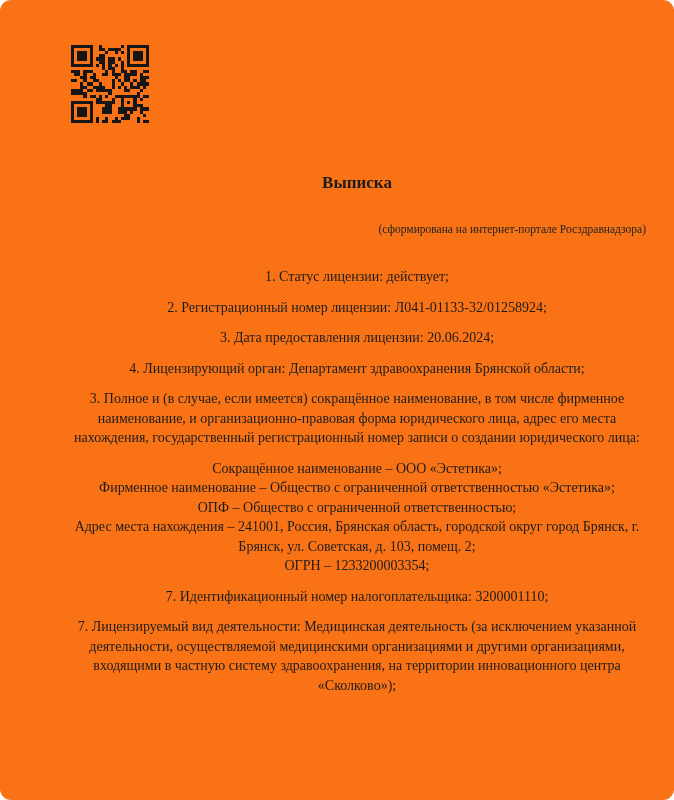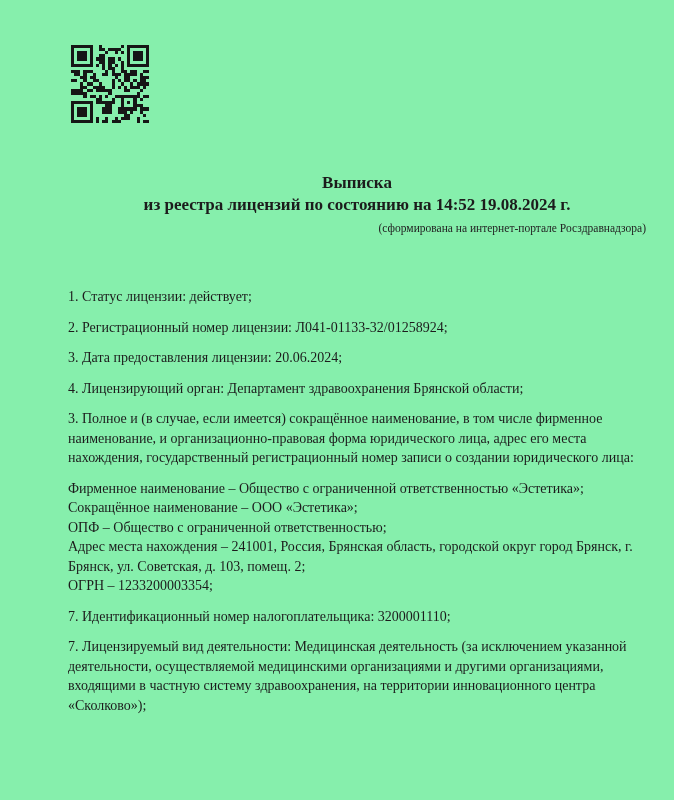--- a/index.html
+++ b/index.html
@@ -4,52 +4,54 @@
 <style>
   html, body {
     margin: 0;
     padding: 0;
     background: #ffffff;
   }
   .page {
     position: relative;
     width: 674px;
     height: 800px;
-    background: #86efac;
+    background: #f97316;
     color: #1c1c1c;
     font-family: "Liberation Serif", "DejaVu Serif", serif;
     box-sizing: border-box;
     padding: 45px 28px 0 68px;
     overflow: hidden;
+    border-radius: 11px;
   }
   .qr {
     width: 78px;
     height: 78px;
     margin-left: 3px;
   }
   .qr svg { display: block; width: 100%; height: 100%; }
   .title-block {
     margin-top: 49px;
     text-align: center;
     font-weight: 700;
     font-size: 17px;
     line-height: 22px;
     white-space: nowrap;
   }
   .subtitle {
-    margin-top: 5px;
+    margin-top: 28px;
     text-align: right;
     font-size: 11.5px;
     line-height: 14px;
     color: #222222;
   }
   .doc-body {
-    margin-top: 52px;
+    margin-top: 31px;
     font-size: 14px;
     line-height: 19.5px;
+    text-align: center;
   }
   .doc-body p {
     margin: 0 0 11px 0;
   }
   .org-block {
     margin: 0 0 11px 0;
   }
   .org-block div { margin: 0; }
 </style>
 </head>
@@ -64,35 +66,34 @@
         <rect x="2" y="2" width="3" height="3"></rect>
         <rect x="20" y="2" width="3" height="3"></rect>
         <rect x="2" y="20" width="3" height="3"></rect>
         <path class="qr-modules" d="M9 0h1v1h-1zM16 0h1v1h-1zM9 1h1v1h-1zM10 1h1v1h-1zM12 1h1v1h-1zM13 1h1v1h-1zM14 1h1v1h-1zM15 1h1v1h-1zM11 2h1v1h-1zM14 2h1v1h-1zM16 2h1v1h-1zM9 3h1v1h-1zM10 3h1v1h-1zM8 4h1v1h-1zM9 4h1v1h-1zM10 4h1v1h-1zM12 4h1v1h-1zM13 4h1v1h-1zM15 4h1v1h-1zM9 5h1v1h-1zM10 5h1v1h-1zM12 5h1v1h-1zM13 5h1v1h-1zM16 5h1v1h-1zM8 6h1v1h-1zM10 6h1v1h-1zM12 6h1v1h-1zM14 6h1v1h-1zM16 6h1v1h-1zM10 7h1v1h-1zM12 7h1v1h-1zM13 7h1v1h-1zM16 7h1v1h-1zM0 8h1v1h-1zM1 8h1v1h-1zM2 8h1v1h-1zM4 8h1v1h-1zM5 8h1v1h-1zM6 8h1v1h-1zM11 8h1v1h-1zM13 8h1v1h-1zM16 8h1v1h-1zM17 8h1v1h-1zM19 8h1v1h-1zM20 8h1v1h-1zM23 8h1v1h-1zM24 8h1v1h-1zM1 9h1v1h-1zM2 9h1v1h-1zM4 9h1v1h-1zM7 9h1v1h-1zM10 9h1v1h-1zM11 9h1v1h-1zM13 9h1v1h-1zM14 9h1v1h-1zM15 9h1v1h-1zM17 9h1v1h-1zM18 9h1v1h-1zM19 9h1v1h-1zM20 9h1v1h-1zM22 9h1v1h-1zM3 10h1v1h-1zM4 10h1v1h-1zM6 10h1v1h-1zM7 10h1v1h-1zM14 10h1v1h-1zM17 10h1v1h-1zM18 10h1v1h-1zM22 10h1v1h-1zM23 10h1v1h-1zM24 10h1v1h-1zM0 11h1v1h-1zM1 11h1v1h-1zM4 11h1v1h-1zM7 11h1v1h-1zM8 11h1v1h-1zM13 11h1v1h-1zM15 11h1v1h-1zM17 11h1v1h-1zM18 11h1v1h-1zM20 11h1v1h-1zM22 11h1v1h-1zM23 11h1v1h-1zM3 12h1v1h-1zM5 12h1v1h-1zM6 12h1v1h-1zM9 12h1v1h-1zM13 12h1v1h-1zM16 12h1v1h-1zM19 12h1v1h-1zM21 12h1v1h-1zM22 12h1v1h-1zM23 12h1v1h-1zM24 12h1v1h-1zM3 13h1v1h-1zM4 13h1v1h-1zM7 13h1v1h-1zM8 13h1v1h-1zM9 13h1v1h-1zM10 13h1v1h-1zM13 13h1v1h-1zM15 13h1v1h-1zM17 13h1v1h-1zM19 13h1v1h-1zM20 13h1v1h-1zM21 13h1v1h-1zM23 13h1v1h-1zM0 14h1v1h-1zM1 14h1v1h-1zM2 14h1v1h-1zM3 14h1v1h-1zM5 14h1v1h-1zM6 14h1v1h-1zM8 14h1v1h-1zM9 14h1v1h-1zM10 14h1v1h-1zM11 14h1v1h-1zM12 14h1v1h-1zM17 14h1v1h-1zM18 14h1v1h-1zM22 14h1v1h-1zM0 15h1v1h-1zM1 15h1v1h-1zM2 15h1v1h-1zM3 15h1v1h-1zM4 15h1v1h-1zM12 15h1v1h-1zM21 15h1v1h-1zM4 16h1v1h-1zM6 16h1v1h-1zM7 16h1v1h-1zM9 16h1v1h-1zM11 16h1v1h-1zM14 16h1v1h-1zM15 16h1v1h-1zM16 16h1v1h-1zM17 16h1v1h-1zM18 16h1v1h-1zM19 16h1v1h-1zM20 16h1v1h-1zM21 16h1v1h-1zM23 16h1v1h-1zM24 16h1v1h-1zM8 17h1v1h-1zM9 17h1v1h-1zM13 17h1v1h-1zM16 17h1v1h-1zM20 17h1v1h-1zM22 17h1v1h-1zM8 18h1v1h-1zM9 18h1v1h-1zM10 18h1v1h-1zM11 18h1v1h-1zM12 18h1v1h-1zM13 18h1v1h-1zM16 18h1v1h-1zM18 18h1v1h-1zM20 18h1v1h-1zM11 19h1v1h-1zM12 19h1v1h-1zM16 19h1v1h-1zM20 19h1v1h-1zM21 19h1v1h-1zM22 19h1v1h-1zM10 20h1v1h-1zM11 20h1v1h-1zM12 20h1v1h-1zM15 20h1v1h-1zM16 20h1v1h-1zM17 20h1v1h-1zM18 20h1v1h-1zM19 20h1v1h-1zM20 20h1v1h-1zM22 20h1v1h-1zM23 20h1v1h-1zM24 20h1v1h-1zM10 21h1v1h-1zM11 21h1v1h-1zM12 21h1v1h-1zM15 21h1v1h-1zM16 21h1v1h-1zM17 21h1v1h-1zM19 21h1v1h-1zM22 21h1v1h-1zM17 22h1v1h-1zM18 22h1v1h-1zM23 22h1v1h-1zM8 23h1v1h-1zM11 23h1v1h-1zM14 23h1v1h-1zM16 23h1v1h-1zM17 23h1v1h-1zM18 23h1v1h-1zM21 23h1v1h-1zM8 24h1v1h-1zM10 24h1v1h-1zM11 24h1v1h-1zM13 24h1v1h-1zM14 24h1v1h-1zM15 24h1v1h-1zM21 24h1v1h-1zM23 24h1v1h-1zM24 24h1v1h-1z"></path>
       </g>
     </svg>
   </div>
 
   <div class="title-block">
     <div>Выписка</div>
-    <div>из реестра лицензий по состоянию на 14:52 19.08.2024 г.</div>
   </div>
 
   <div class="subtitle">(сформирована на интернет-портале Росздравнадзора)</div>
 
   <div class="doc-body">
     <p>1. Статус лицензии: действует;</p>
     <p>2. Регистрационный номер лицензии: Л041-01133-32/01258924;</p>
     <p>3. Дата предоставления лицензии: 20.06.2024;</p>
     <p>4. Лицензирующий орган: Департамент здравоохранения Брянской области;</p>
     <p>3. Полное и (в случае, если имеется) сокращённое наименование, в том числе фирменное наименование, и организационно-правовая форма юридического лица, адрес его места нахождения, государственный регистрационный номер записи о создании юридического лица:</p>
 
     <div class="org-block">
+      <div>Сокращённое наименование – ООО «Эстетика»;</div>
       <div>Фирменное наименование – Общество с ограниченной ответственностью «Эстетика»;</div>
-      <div>Сокращённое наименование – ООО «Эстетика»;</div>
       <div>ОПФ – Общество с ограниченной ответственностью;</div>
       <div>Адрес места нахождения – 241001, Россия, Брянская область, городской округ город Брянск, г. Брянск, ул. Советская, д. 103, помещ. 2;</div>
       <div>ОГРН – 1233200003354;</div>
     </div>
 
     <p>7. Идентификационный номер налогоплательщика: 3200001110;</p>
     <p>7. Лицензируемый вид деятельности: Медицинская деятельность (за исключением указанной деятельности, осуществляемой медицинскими организациями и другими организациями, входящими в частную систему здравоохранения, на территории инновационного центра «Сколково»);</p>
   </div>
 
 </div>

